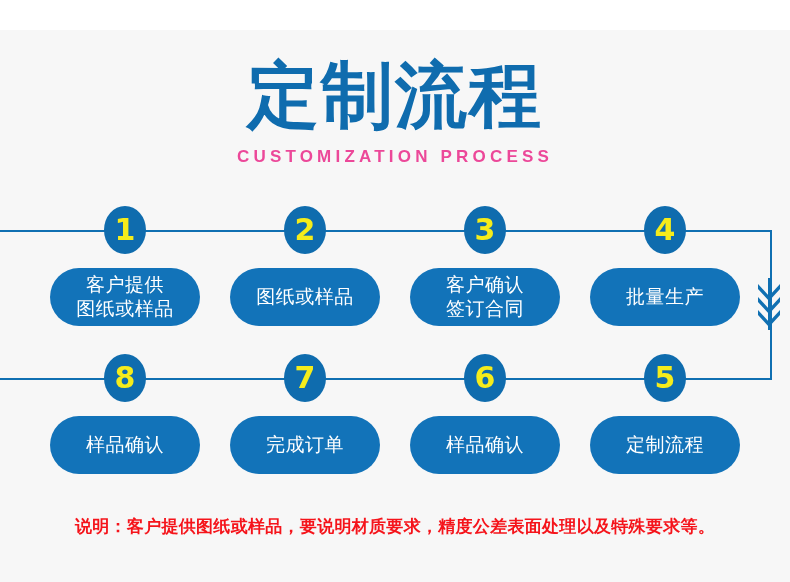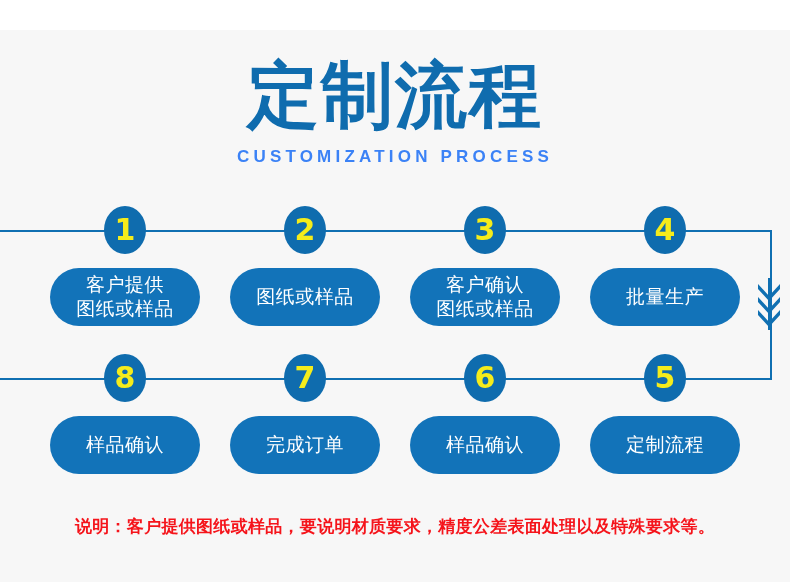--- a/index.html
+++ b/index.html
@@ -44,21 +44,21 @@
     font-weight: bold;
     color: #0f6cae;
     letter-spacing: 2px;
     line-height: 1.05;
     font-family: "Liberation Sans", "DejaVu Sans", sans-serif;
   }
   #subtitle {
     margin-top: 13px;
     font-size: 17px;
     font-weight: bold;
-    color: #3b82f6;
+    color: #ec4899;
     letter-spacing: 4.2px;
   }
 
   
   .hline {
     position: absolute;
     left: 0;
     width: 772px;
     height: 0;
     border-top: 2px solid #1070b2;
@@ -193,21 +193,21 @@
       <div class="badge">2</div>
       <div class="pill">
         <span class="pill-text">图纸或样品</span>
       </div>
     </div>
 
     <div class="step c2">
       <div class="badge">3</div>
       <div class="pill">
         <span class="pill-text">客户确认
-图纸或样品</span>
+签订合同</span>
       </div>
     </div>
 
     <div class="step c3">
       <div class="badge">4</div>
       <div class="pill">
         <span class="pill-text">批量生产</span>
       </div>
     </div>
 

